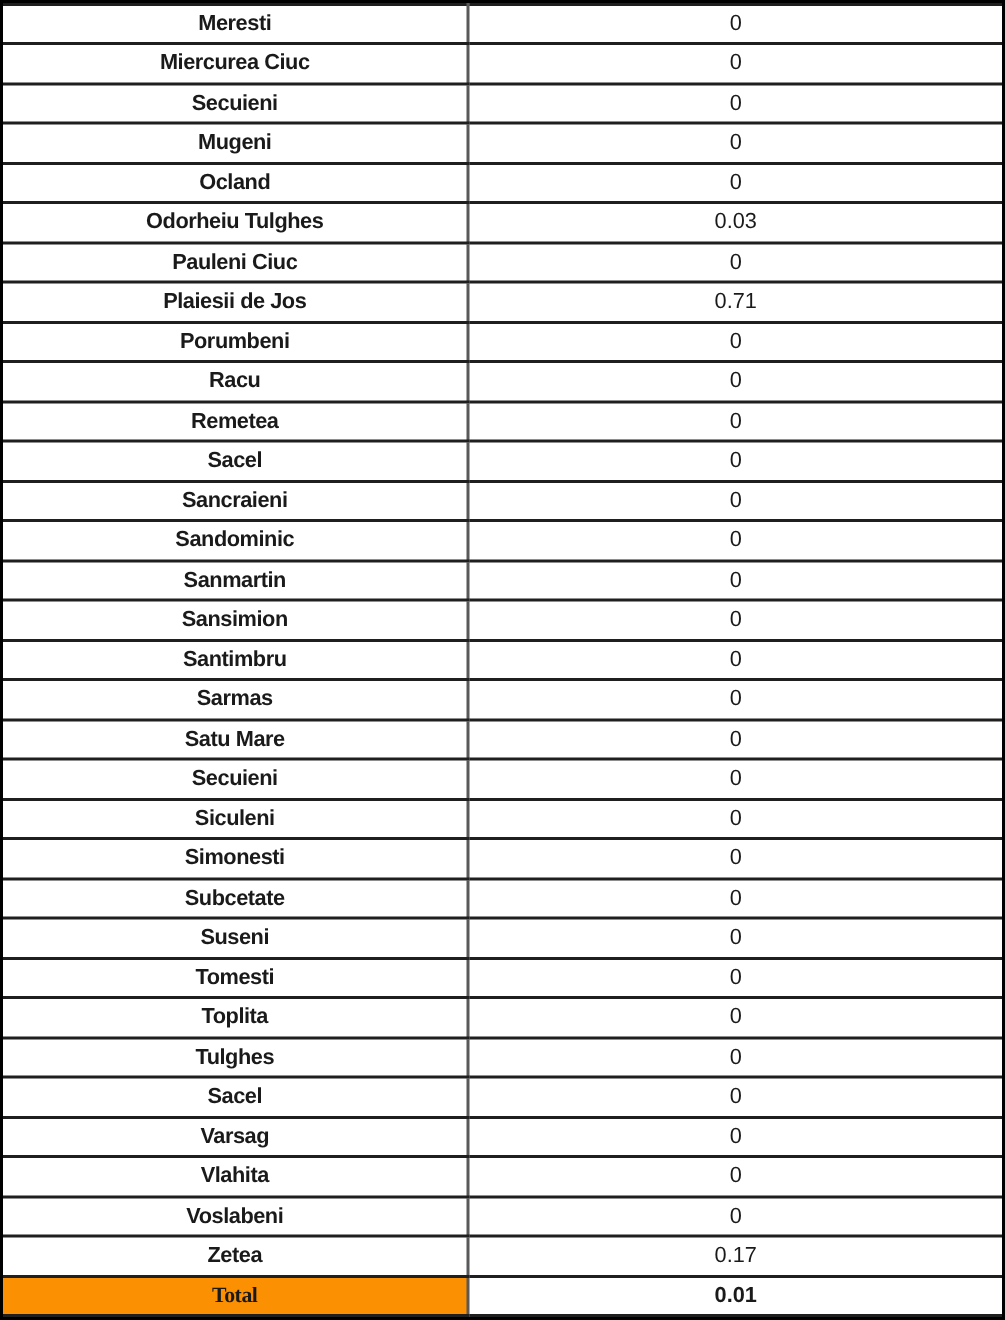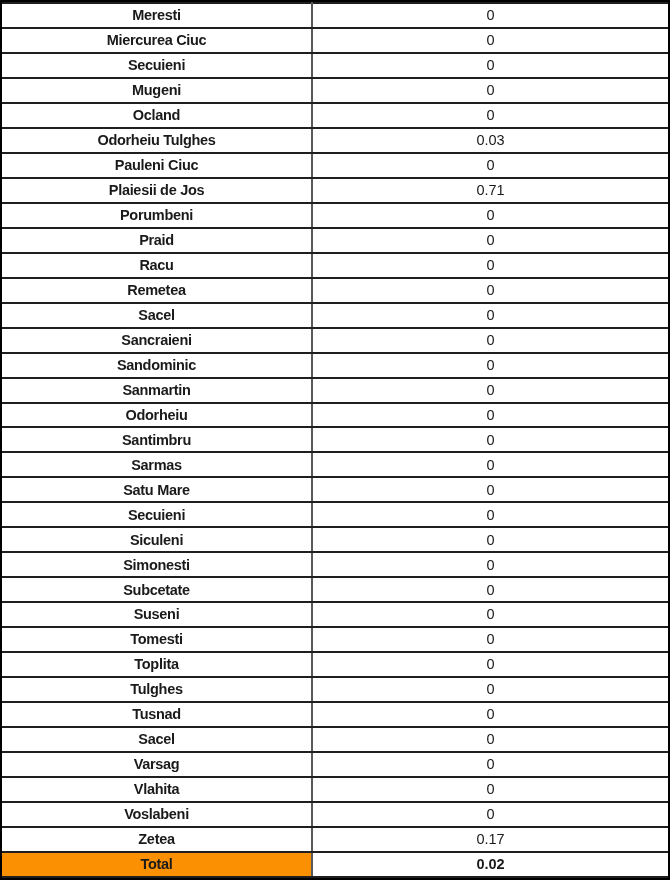--- a/index.html
+++ b/index.html
@@ -37,20 +37,21 @@
     width: 46.4%;
     border-right: 2px solid var(--divider-color, #595959);
     font-weight: 700;
     letter-spacing: -0.3px;
   }
   td.value-cell {
     font-weight: 400;
   }
   tr.total-row td.name-cell {
     background: var(--accent, #FC9003);
+    font-family: Liberation Serif, serif;
   }
   tr.total-row td {
     font-weight: 700;
   }
 </style>
 </head>
 <body>
 
 <div class="table-wrap">
   <table>
@@ -93,24 +94,20 @@
   <tr>
     <td class="name-cell">Plaiesii de Jos</td>
     <td class="value-cell">0.71</td>
   </tr>
 
   <tr>
     <td class="name-cell">Porumbeni</td>
     <td class="value-cell">0</td>
   </tr>
 
-  <tr>
-    <td class="name-cell">Praid</td>
-    <td class="value-cell">0</td>
-  </tr>
 
   <tr>
     <td class="name-cell">Racu</td>
     <td class="value-cell">0</td>
   </tr>
 
   <tr>
     <td class="name-cell">Remetea</td>
     <td class="value-cell">0</td>
   </tr>
@@ -129,21 +126,21 @@
     <td class="name-cell">Sandominic</td>
     <td class="value-cell">0</td>
   </tr>
 
   <tr>
     <td class="name-cell">Sanmartin</td>
     <td class="value-cell">0</td>
   </tr>
 
   <tr>
-    <td class="name-cell">Odorheiu</td>
+    <td class="name-cell">Sansimion</td>
     <td class="value-cell">0</td>
   </tr>
 
   <tr>
     <td class="name-cell">Santimbru</td>
     <td class="value-cell">0</td>
   </tr>
 
   <tr>
     <td class="name-cell">Sarmas</td>
@@ -188,24 +185,20 @@
   <tr>
     <td class="name-cell">Toplita</td>
     <td class="value-cell">0</td>
   </tr>
 
   <tr>
     <td class="name-cell">Tulghes</td>
     <td class="value-cell">0</td>
   </tr>
 
-  <tr>
-    <td class="name-cell">Tusnad</td>
-    <td class="value-cell">0</td>
-  </tr>
 
   <tr>
     <td class="name-cell">Sacel</td>
     <td class="value-cell">0</td>
   </tr>
 
   <tr>
     <td class="name-cell">Varsag</td>
     <td class="value-cell">0</td>
   </tr>
@@ -220,17 +213,17 @@
     <td class="value-cell">0</td>
   </tr>
 
   <tr>
     <td class="name-cell">Zetea</td>
     <td class="value-cell">0.17</td>
   </tr>
 
   <tr class="total-row">
     <td class="name-cell">Total</td>
-    <td class="value-cell">0.02</td>
+    <td class="value-cell">0.01</td>
   </tr>
 </tbody>
   </table>
 </div>
 
 </body></html>

